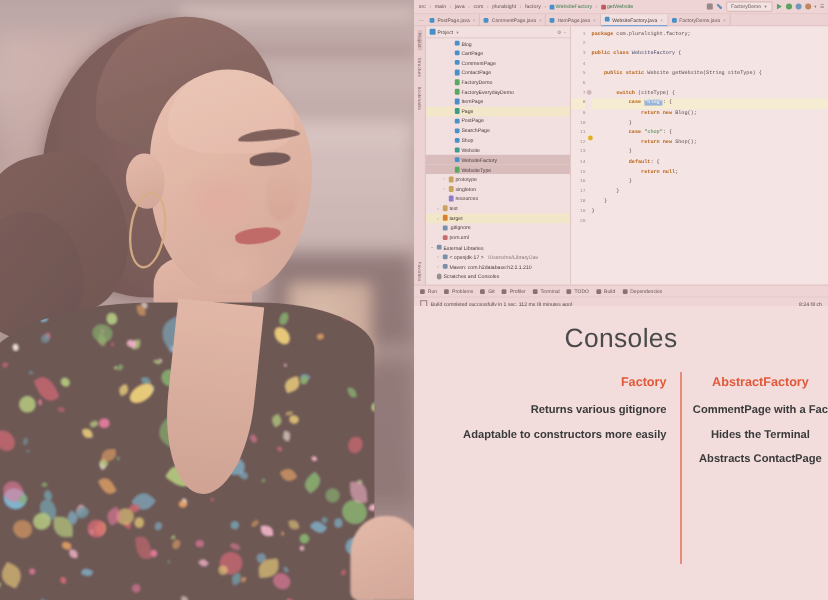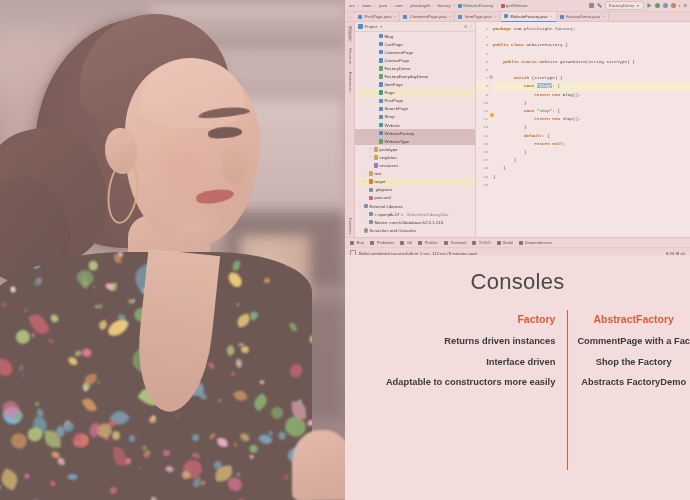--- a/index.html
+++ b/index.html
@@ -669,29 +669,28 @@
     </div>
   </div>
 
   <div class="contrast">
     <div class="c-title">Consoles</div>
     <div class="c-cols">
       <div class="c-div"></div>
       <div class="c-left">
         <div class="c-head">Factory</div>
         <div id="left-items">
-            <div class="c-item">Returns driven instances</div>
-            <div class="c-item">Interface driven</div>
+            <div class="c-item">Returns various gitignore</div>
             <div class="c-item">Adaptable to constructors more easily</div>
           </div>
       </div>
       <div class="c-right">
         <div class="c-head">AbstractFactory</div>
         <div id="right-items">
             <div class="c-item">CommentPage with a Fac</div>
-            <div class="c-item">Shop the Factory</div>
-            <div class="c-item">Abstracts FactoryDemo</div>
+            <div class="c-item">Hides the Terminal</div>
+            <div class="c-item">Abstracts ContactPage</div>
           </div>
       </div>
     </div>
   </div>
 
 </div>
 
 </body></html>

